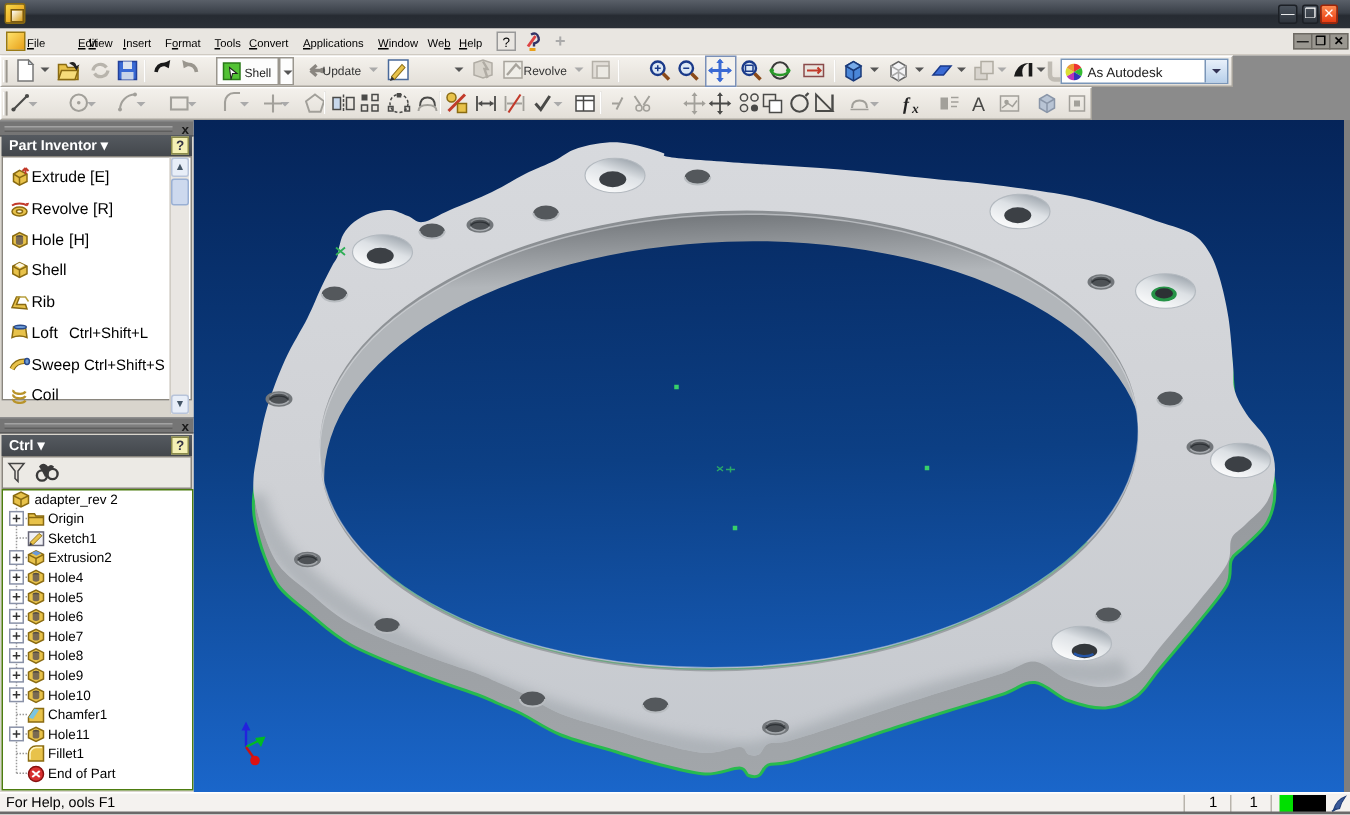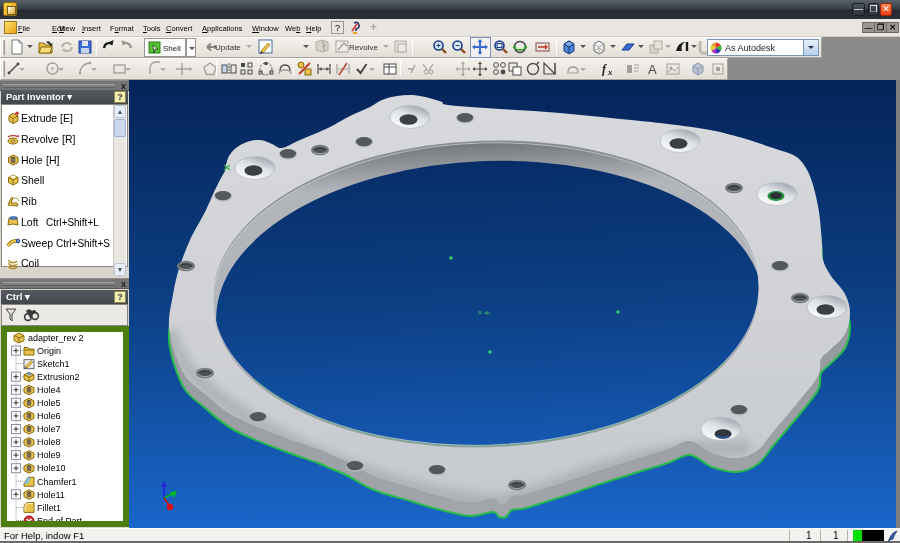--- a/index.html
+++ b/index.html
@@ -61,21 +61,21 @@
 .phead .qm { position:absolute; right:2px; top:1px; width:12px; height:12px; background:#f4f0b4;
   border:1px solid #8a8a4a; color:#334; font-size:9px; font-weight:bold; text-align:center; line-height:11px; }
 .pbody { position:absolute; left:1px; width:127px; background:#fff; border:1px solid #8a867e; }
 
 .sb { position:absolute; right:1px; width:13px; background:#e9e6e2; border-left:1px solid #d0ccc4; }
 .sbbtn { position:absolute; left:0; width:12px; height:13px; background:#e8eef8;
   border:1px solid #b8c4da; font-size:7px; text-align:center; line-height:11px; color:#456; border-radius:2px; }
 .sbthumb { position:absolute; left:0; width:12px; background:#cdd9ee; border:1px solid #9ab0d4; border-radius:2px; }
 
 
-#tree { position:absolute; left:1px; top:246px; width:128px; height:201px; background:#fff; border:6px solid #4d7c0f; overflow:hidden; }
+#tree { position:absolute; left:1px; top:246px; width:128px; height:201px; background:#fff; border:1px solid #4d7c0f; overflow:hidden; }
 
 
 #viewport { position:absolute; left:129px; top:80px; width:767px; height:448px; }
 #rightstrip { position:absolute; left:896px; top:80px; width:4px; height:448px; background:#7e7e7e; }
 
 
 #statusbar { position:absolute; left:0; top:528px; width:900px; height:15px;
   background:#f4f2ef; border-top:1px solid #fff; font-size:9.5px; color:#000; }
 #statusbar .msg { position:absolute; left:4px; top:1px; }
 #statusbar .cell { position:absolute; top:1px; font-size:10px; }
@@ -855,21 +855,21 @@
           <path d="M 164,481 l -3,6 h 6 z" fill="#2222dd" stroke="none"></path>
 <path d="M 164,498 L 174,493" stroke="#00bb22"></path>
           <path d="M 177,491 l -7,1 4,6 z" fill="#00bb22" stroke="none"></path>
 <path d="M 164,498 L 169,505" stroke="#cc1111"></path>
           <circle cx="170" cy="507" r="3.2" fill="#dd1111" stroke="none"></circle>
 </g>
 </svg></div>
   <div id="rightstrip"></div>
 
   <div id="statusbar">
-    <div class="msg">For Help, indow F1</div>
+    <div class="msg">For Help, ools F1</div>
     <div class="vsep" style="left:789px"></div>
     <div class="cell" style="left:806px">1</div>
     <div class="vsep" style="left:820px"></div>
     <div class="cell" style="left:833px">1</div>
     <div class="vsep" style="left:847px"></div>
     <div class="vsep" style="left:855px"></div>
       <div class="indgreen"></div>
     <div class="indblack"></div>
       <svg width="14" height="14" style="position:absolute;left:886px;top:0px;">
         <path d="M3 11 Q 5 4 11 2 Q 8 6 7 10 Z" fill="#3a5a9a" stroke="#22407a" stroke-width="0.8"></path>

